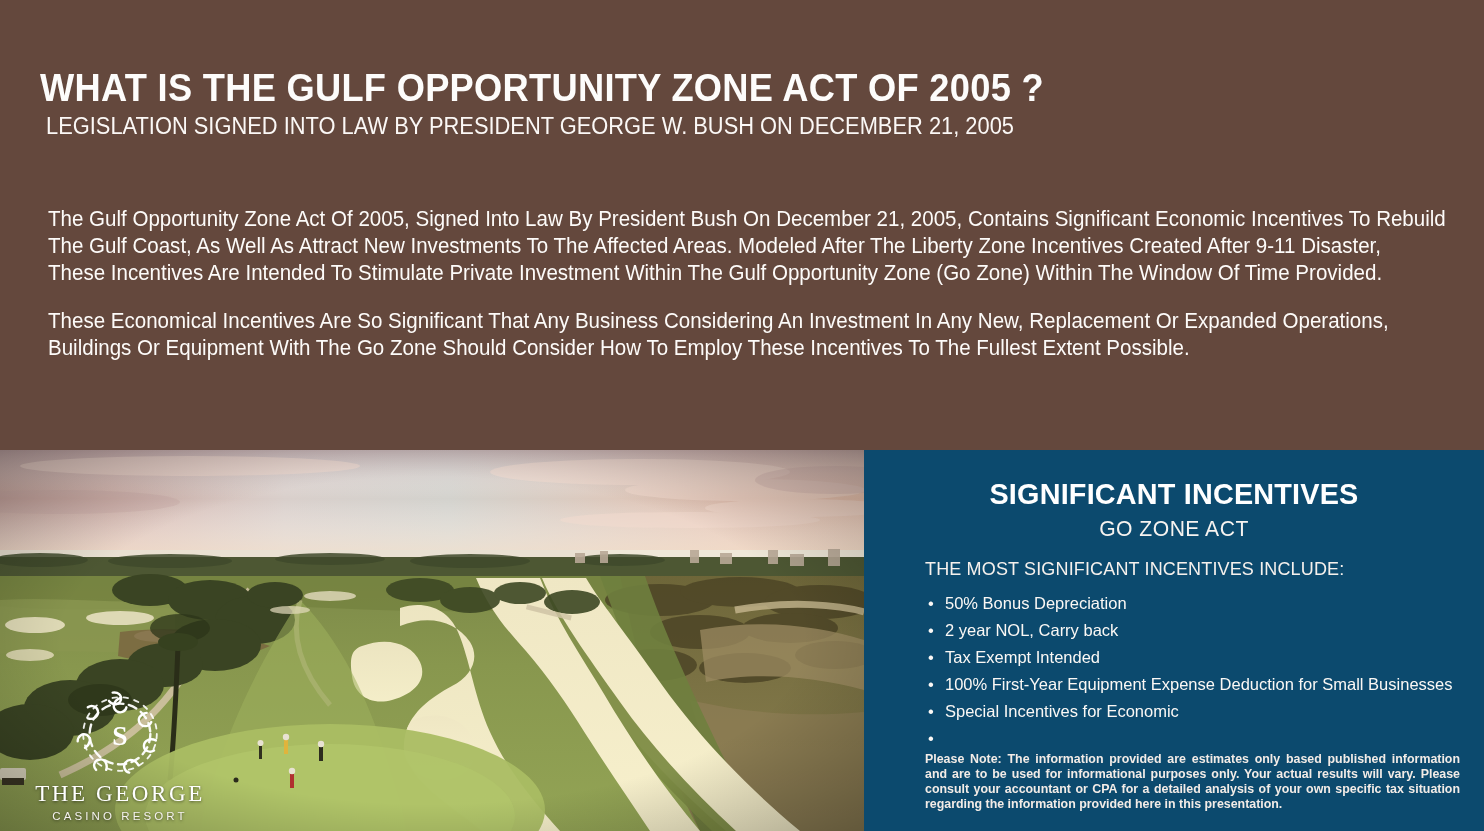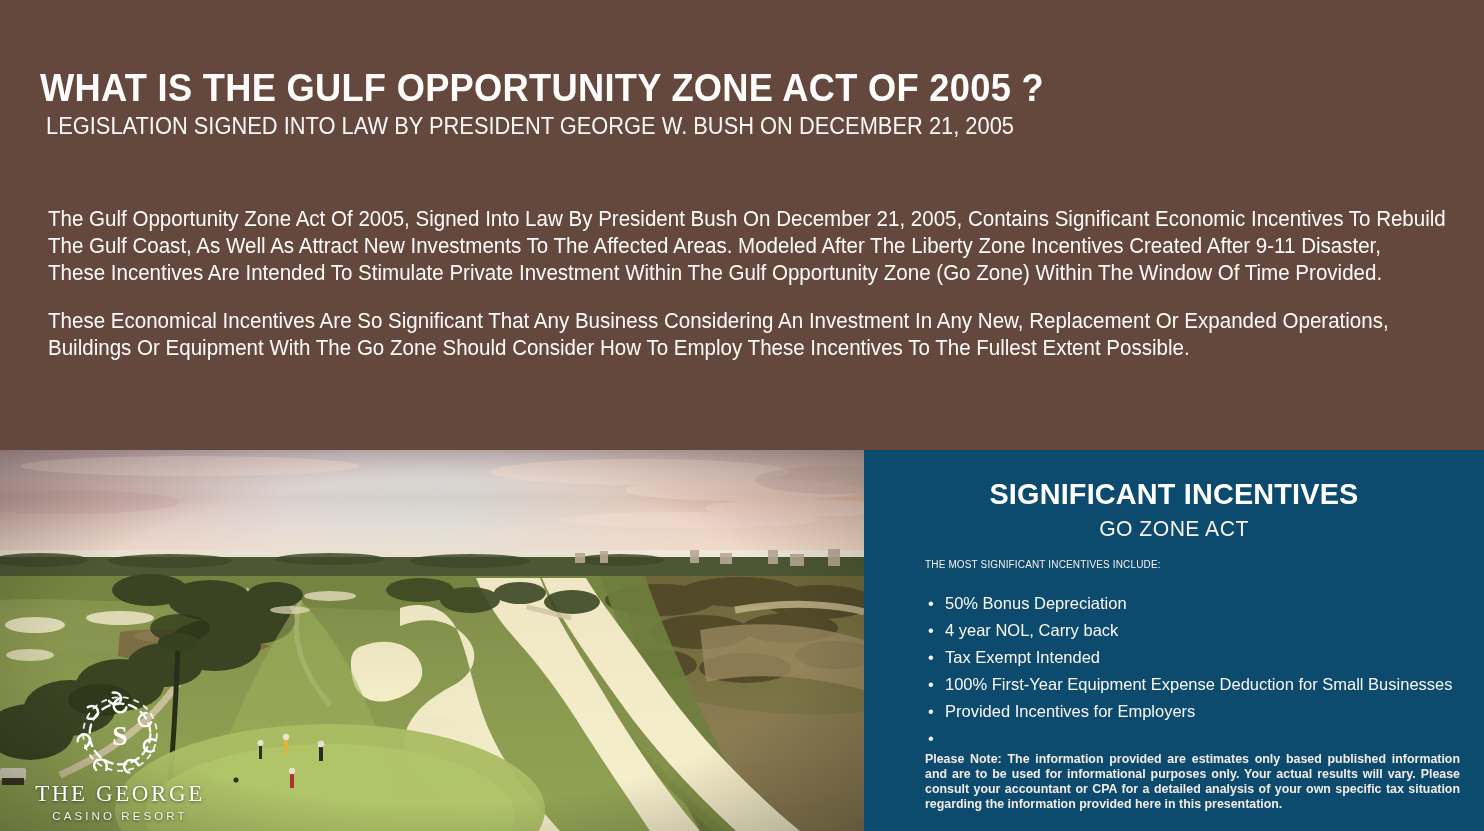--- a/index.html
+++ b/index.html
@@ -99,21 +99,21 @@
   .panel-subtitle {
     position:absolute; left:0; top:66px; width:620px;
     text-align:center;
     font-size:22px; font-weight:normal;
     color:#f7f3f0;
     letter-spacing:0.5px;
     transform:scaleX(0.96);
   }
   .panel-lead {
     position:absolute; left:61px; top:109px;
-    font-size:10px;
+    font-size:18px;
     color:#f6f1ed;
     letter-spacing:0.15px;
     white-space:nowrap;
   }
   .bullets {
     position:absolute; left:62px; top:140px;
     width:550px;
     list-style:none;
   }
   .bullets li {
@@ -370,33 +370,33 @@
     <div class="panel-subtitle">GO ZONE ACT</div>
     <div class="panel-lead">THE MOST SIGNIFICANT INCENTIVES INCLUDE:</div>
 
     <ul class="bullets">
       <li>
         <span class="dot">•</span>
         <span>50% Bonus Depreciation</span>
       </li>
       <li>
         <span class="dot">•</span>
-        <span>4 year NOL, Carry back</span>
+        <span>2 year NOL, Carry back</span>
       </li>
       <li>
         <span class="dot">•</span>
         <span>Tax Exempt Intended</span>
       </li>
       <li>
         <span class="dot">•</span>
         <span>100% First-Year Equipment Expense Deduction for Small Businesses</span>
       </li>
       <li>
         <span class="dot">•</span>
-        <span>Provided Incentives for Employers</span>
+        <span>Special Incentives for Economic</span>
       </li>
       <li>
         <span class="dot">•</span>
       </li>
     </ul>
 
     <div class="disclaimer">Please Note: The information provided are estimates only based published information and are to be used for informational purposes only. Your actual results will vary. Please consult your accountant or CPA for a detailed analysis of your own specific tax situation regarding the information provided here in this presentation.</div>
   </div>
 
 </div>

